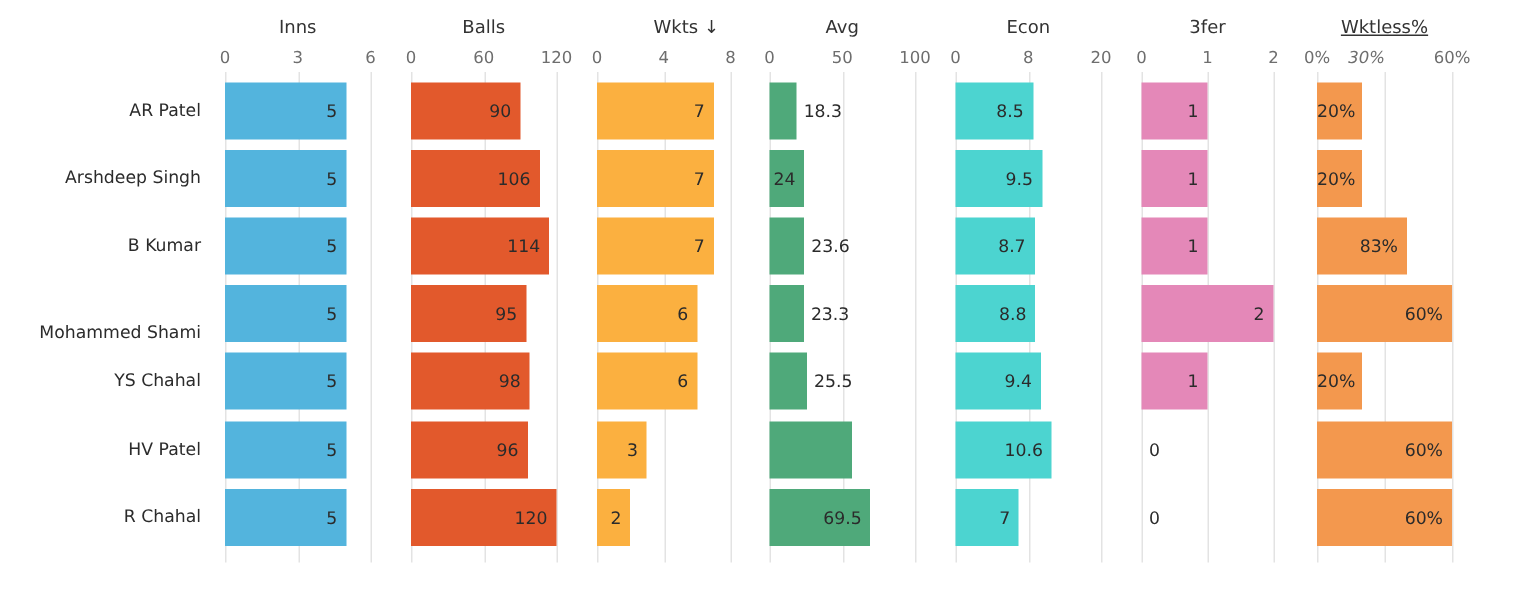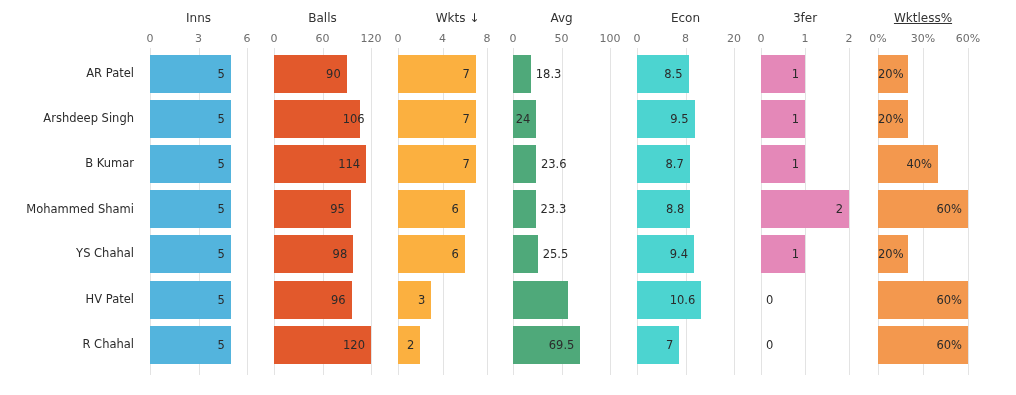--- a/index.html
+++ b/index.html
@@ -85,21 +85,21 @@
 </style>
 </head>
 <body>
 
 <div id="chart-root">
 
   <div class="names-col">
       <div class="row-name" style="top: 68px;">AR Patel</div>
       <div class="row-name" style="top: 113px;">Arshdeep Singh</div>
       <div class="row-name" style="top: 158px;">B Kumar</div>
-      <div class="row-name" style="top: 204px;">Mohammed Shami</div>
+      <div class="row-name" style="top: 216px;">Mohammed Shami</div>
       <div class="row-name" style="top: 248px;">YS Chahal</div>
       <div class="row-name" style="top: 294px;">HV Patel</div>
       <div class="row-name" style="top: 339px;">R Chahal</div>
     </div>
 
   <div id="panels-container">
       <div class="panel" style="left: 143px; width: 124px;">
         <div class="panel-title" style="left: 7px; width: 97px;">Inns</div>
         <div class="gridline" style="left: 7px;"></div>
         <div class="tick-label" style="left: 7px;">0</div>
@@ -126,21 +126,21 @@
         <div class="panel-title" style="left: 7px; width: 97px;">Balls</div>
         <div class="gridline" style="left: 7px;"></div>
         <div class="tick-label" style="left: 7px;">0</div>
         <div class="gridline" style="left: 56px;"></div>
         <div class="tick-label" style="left: 55.5px;">60</div>
         <div class="gridline" style="left: 104px;"></div>
         <div class="tick-label" style="left: 104px;">120</div>
         <div class="bar" style="left: 7px; top: 55px; width: 72.75px; background: rgb(226, 89, 44);"></div>
         <div class="bar-value inside" style="top: 55px; left: 7px; width: 66.75px;">90</div>
         <div class="bar" style="left: 7px; top: 100px; width: 85.6833px; background: rgb(226, 89, 44);"></div>
-        <div class="bar-value inside" style="top: 100px; left: 18px; width: 79.6833px;">106</div>
+        <div class="bar-value inside" style="top: 100px; left: 7px; width: 79.6833px;">106</div>
         <div class="bar" style="left: 7px; top: 145px; width: 92.15px; background: rgb(226, 89, 44);"></div>
         <div class="bar-value inside" style="top: 145px; left: 7px; width: 86.15px;">114</div>
         <div class="bar" style="left: 7px; top: 190px; width: 76.7917px; background: rgb(226, 89, 44);"></div>
         <div class="bar-value inside" style="top: 190px; left: 7px; width: 70.7917px;">95</div>
         <div class="bar" style="left: 7px; top: 235px; width: 79.2167px; background: rgb(226, 89, 44);"></div>
         <div class="bar-value inside" style="top: 235px; left: 7px; width: 73.2167px;">98</div>
         <div class="bar" style="left: 7px; top: 281px; width: 77.6px; background: rgb(226, 89, 44);"></div>
         <div class="bar-value inside" style="top: 281px; left: 7px; width: 71.6px;">96</div>
         <div class="bar" style="left: 7px; top: 326px; width: 97px; background: rgb(226, 89, 44);"></div>
         <div class="bar-value inside" style="top: 326px; left: 7px; width: 91px;">120</div>
@@ -232,29 +232,29 @@
         <div class="bar" style="left: 7px; top: 235px; width: 44px; background: rgb(228, 136, 184);"></div>
         <div class="bar-value inside" style="top: 235px; left: 7px; width: 38px;">1</div>
         <div class="bar-value outside" style="top: 281px; left: 12px;">0</div>
         <div class="bar-value outside" style="top: 326px; left: 12px;">0</div>
       </div>
       <div class="panel" style="left: 868px; width: 118px;">
         <div class="panel-title" style="left: 10px; width: 90px; text-decoration: underline;">Wktless%</div>
         <div class="gridline" style="left: 10px;"></div>
         <div class="tick-label" style="left: 10px;">0%</div>
         <div class="gridline" style="left: 55px;"></div>
-        <div class="tick-label" style="left: 55px;">30%</div>
+        <div class="tick-label" style="left: 43px; font-style: italic;">30%</div>
         <div class="gridline" style="left: 100px;"></div>
         <div class="tick-label" style="left: 100px;">60%</div>
         <div class="bar" style="left: 10px; top: 55px; width: 30px; background: rgb(243, 152, 78);"></div>
         <div class="bar-value inside" style="top: 55px; left: 10px; width: 24px;">20%</div>
         <div class="bar" style="left: 10px; top: 100px; width: 30px; background: rgb(243, 152, 78);"></div>
         <div class="bar-value inside" style="top: 100px; left: 10px; width: 24px;">20%</div>
         <div class="bar" style="left: 10px; top: 145px; width: 60px; background: rgb(243, 152, 78);"></div>
-        <div class="bar-value inside" style="top: 145px; left: 10px; width: 54px;">40%</div>
+        <div class="bar-value inside" style="top: 145px; left: 10px; width: 54px;">83%</div>
         <div class="bar" style="left: 10px; top: 190px; width: 90px; background: rgb(243, 152, 78);"></div>
         <div class="bar-value inside" style="top: 190px; left: 10px; width: 84px;">60%</div>
         <div class="bar" style="left: 10px; top: 235px; width: 30px; background: rgb(243, 152, 78);"></div>
         <div class="bar-value inside" style="top: 235px; left: 10px; width: 24px;">20%</div>
         <div class="bar" style="left: 10px; top: 281px; width: 90px; background: rgb(243, 152, 78);"></div>
         <div class="bar-value inside" style="top: 281px; left: 10px; width: 84px;">60%</div>
         <div class="bar" style="left: 10px; top: 326px; width: 90px; background: rgb(243, 152, 78);"></div>
         <div class="bar-value inside" style="top: 326px; left: 10px; width: 84px;">60%</div>
       </div>
     </div>

